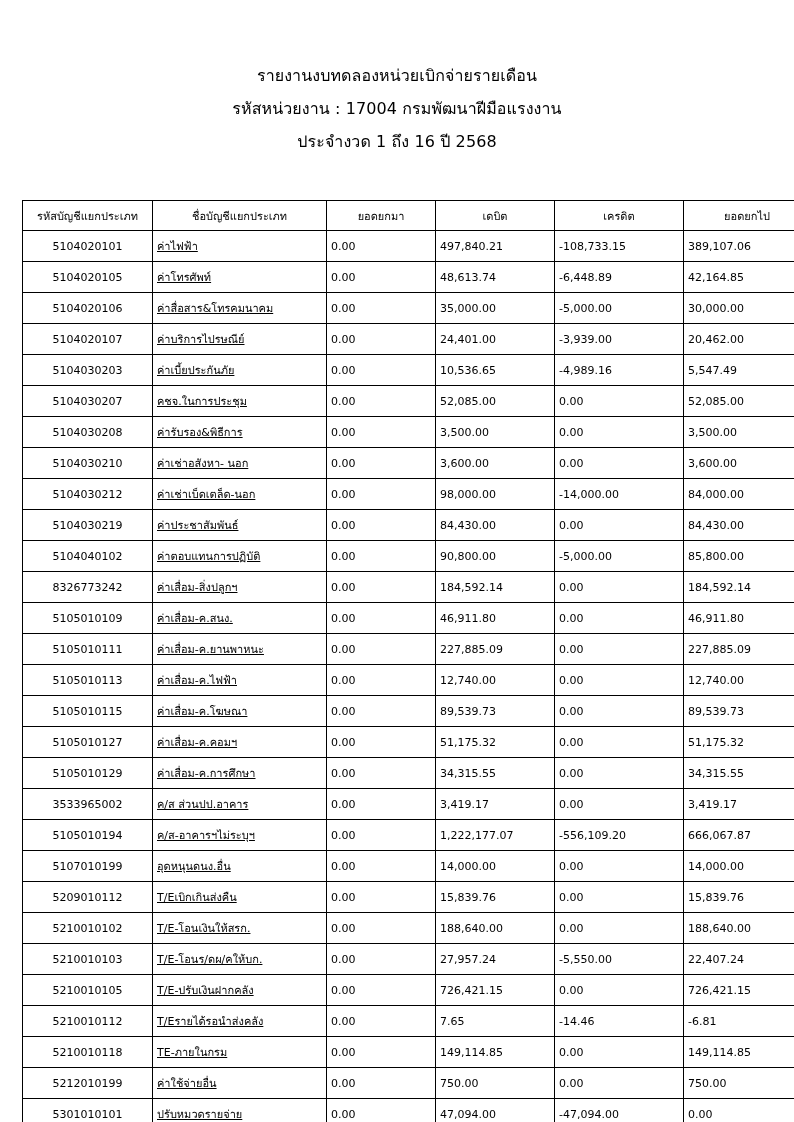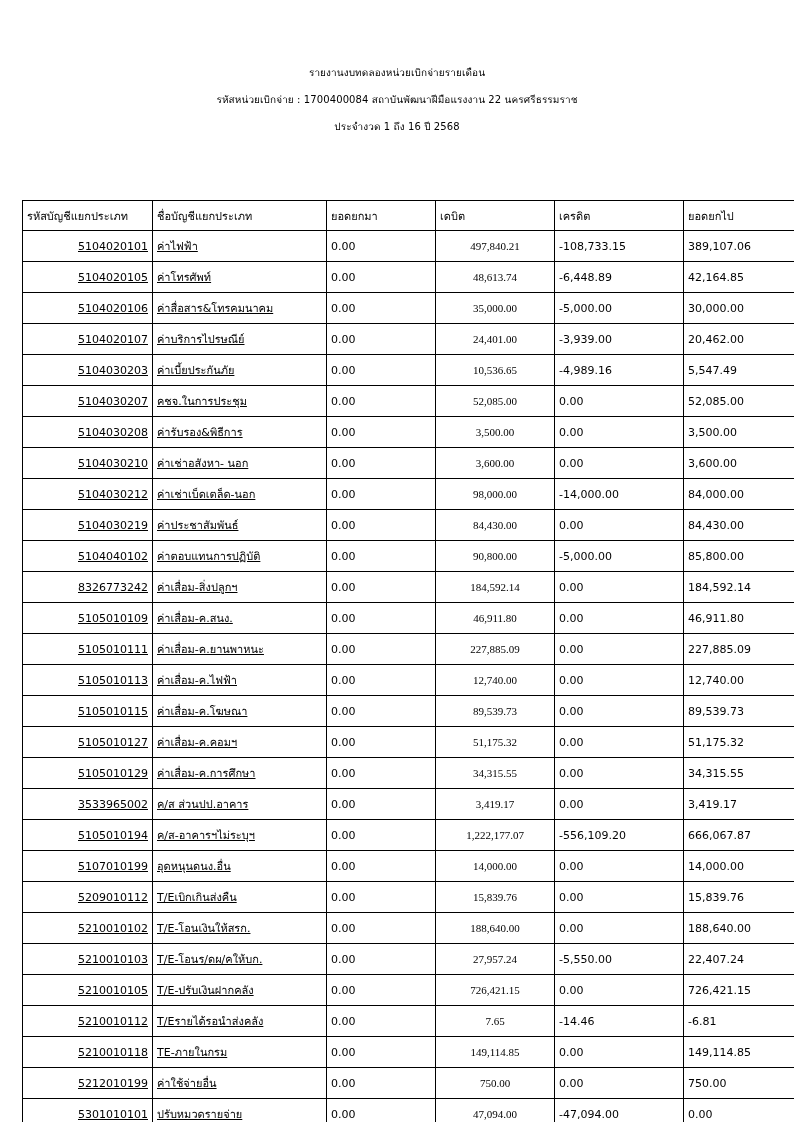--- a/index.html
+++ b/index.html
@@ -24,21 +24,21 @@
     height: 1122px;
     box-sizing: border-box;
   }
 
   
   .report-header {
     padding-top: 68px;
     text-align: center;
   }
   .report-header .hline {
-    font-size: 10px;
+    font-size: 16px;
     line-height: 1;
     margin: 0 0 17px 0;
     letter-spacing: 0.1px;
     white-space: nowrap;
   }
   .report-header .hline:last-child {
     margin-bottom: 0;
   }
 
   
@@ -58,45 +58,45 @@
   table.tb th {
     border: 1px solid #000000;
     height: 30px;
     padding: 0 4px;
     vertical-align: middle;
     font-weight: normal;
     overflow: hidden;
     white-space: nowrap;
   }
   table.tb thead th {
-    text-align: left;
+    text-align: center;
     height: 29px;
   }
-  td.c-code   { width: 121px; text-align: right; text-decoration: underline; }
+  td.c-code   { width: 121px; text-align: center; }
   td.c-name   { width: 165px; text-align: left; text-decoration: underline; }
   td.c-bf     { width: 100px; text-align: left; }
-  td.c-debit  { width: 110px; text-align: center; font-family: Liberation Serif, serif; }
+  td.c-debit  { width: 110px; text-align: left; }
   td.c-credit { width: 120px; text-align: left; }
   td.c-cf     { width: 118px; text-align: left; }
 
   th.c-code   { width: 121px; }
   th.c-name   { width: 165px; }
   th.c-bf     { width: 100px; }
   th.c-debit  { width: 110px; }
   th.c-credit { width: 120px; margin-left: 48px; }
   th.c-cf     { width: 118px; }
 </style>
 </head>
 <body>
 
 <div class="page">
 
   <div class="report-header">
     <div class="hline">รายงานงบทดลองหน่วยเบิกจ่ายรายเดือน</div>
-    <div class="hline">รหัสหน่วยเบิกจ่าย : 1700400084 สถาบันพัฒนาฝีมือแรงงาน 22 นครศรีธรรมราช</div>
+    <div class="hline">รหัสหน่วยงาน : 17004 กรมพัฒนาฝีมือแรงงาน</div>
     <div class="hline">ประจำงวด 1 ถึง 16 ปี 2568</div>
   </div>
 
   <div class="table-wrap">
     <table class="tb">
       <thead>
         <tr>
           <th class="c-code">รหัสบัญชีแยกประเภท</th>
           <th class="c-name">ชื่อบัญชีแยกประเภท</th>
           <th class="c-bf">ยอดยกมา</th>

